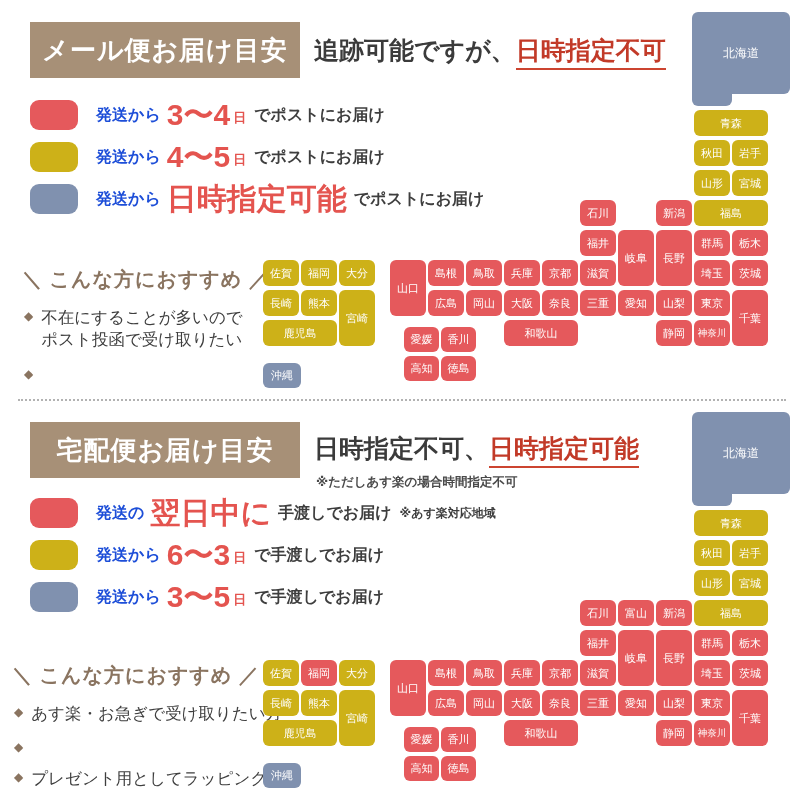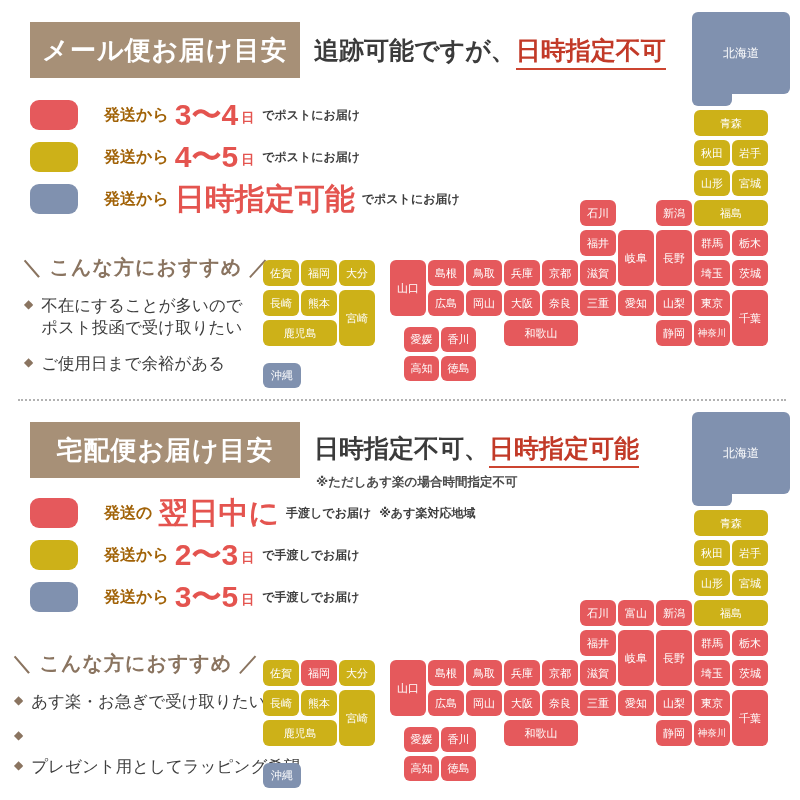--- a/index.html
+++ b/index.html
@@ -12,28 +12,28 @@
   .hdr-title{color:#ffffff;font-size:26px;font-weight:bold;letter-spacing:1px;white-space:nowrap;}
   .headline{position:absolute;left:314px;font-size:25px;font-weight:bold;white-space:nowrap;}
   .headline .plain{color:#3b3b3b;}
   .headline .accent{color:#c23a28;border-bottom:2px solid #cc4430;padding-bottom:4px;}
   .hdr-note{position:absolute;left:316px;font-size:12.5px;font-weight:bold;color:#4a4a4a;white-space:nowrap;}
 
   
   .legend{position:absolute;left:30px;}
   .legend-row{display:flex;align-items:center;height:34px;margin-bottom:8px;white-space:nowrap;}
   .swatch{width:48px;height:30px;border-radius:9px;flex:0 0 48px;}
-  .l-pre{font-size:16px;margin-left:26px;font-weight:bold;color:#a16207;}
+  .l-pre{font-size:16px;margin-left:18px;font-weight:bold;color:#1d4ed8;}
   .l-big{font-size:30px;font-weight:bold;color:#e4544f;margin:0 3px 0 6px;letter-spacing:0;}
   .l-unit{font-size:13px;font-weight:bold;color:#e4544f;align-self:flex-end;padding-bottom:5px;margin-right:4px;}
-  .l-suf{font-size:12px;font-weight:bold;color:#3e3e3e;margin-left:4px;}
+  .l-suf{font-size:16px;font-weight:bold;color:#3e3e3e;margin-left:4px;}
   .l-note{font-size:12px;font-weight:bold;color:#3e3e3e;margin-left:8px;}
 
   
-  .rec{position:absolute;}
+  .rec{position:absolute;margin-top:12px;}
   .rec-title{font-size:20px;font-weight:bold;color:#8a7460;letter-spacing:1px;white-space:nowrap;}
   .rec-item{display:flex;margin-top:13px;align-items:flex-start;}
   .diamond{color:#8a7460;font-size:12px;margin:3px 8px 0 2px;flex:0 0 auto;}
   .rec-text{font-size:16.5px;color:#3e3e3e;line-height:1.35;white-space:pre-line;}
 
   
   .divider{position:absolute;left:18px;right:14px;top:399px;border-top:2px dotted #b2b2b2;}
 
   
   .map-layer{position:absolute;inset:0;}
@@ -78,21 +78,20 @@
   <div class="rec" style="left:22px;top:254px;">
     <div class="rec-title">＼ こんな方におすすめ ／</div>
     <div id="rec-0">
         <div class="rec-item">
           <span class="diamond">◆</span>
           <span class="rec-text">不在にすることが多いので
 ポスト投函で受け取りたい</span>
         </div>
         <div class="rec-item">
           <span class="diamond">◆</span>
-          <span class="rec-text">ご使用日まで余裕がある</span>
         </div>
       </div>
   </div>
   <div class="map-layer" id="map-0">
       <div class="tile has-tab" style="left: 692px; top: 12px; width: 98px; height: 82px; background: rgb(128, 145, 175); font-size: 12px;">
         <span class="tile-tab" style="width: 40px; height: 12px; background: rgb(128, 145, 175);"></span>
         <span class="tile-label">北海道</span>
       </div>
       <div class="tile" style="left: 694px; top: 110px; width: 74px; height: 26px; background: rgb(205, 177, 24);">
         <span class="tile-label">青森</span>
@@ -246,21 +245,21 @@
       <div class="legend-row">
         <span class="swatch" style="background: rgb(229, 89, 92);"></span>
         <span class="l-pre">発送の</span>
         <span class="l-big">翌日中に</span>
         <span class="l-suf">手渡しでお届け</span>
         <span class="l-note">※あす楽対応地域</span>
       </div>
       <div class="legend-row">
         <span class="swatch" style="background: rgb(205, 177, 24);"></span>
         <span class="l-pre">発送から</span>
-        <span class="l-big">2〜3</span>
+        <span class="l-big">6〜3</span>
         <span class="l-unit">日</span>
         <span class="l-suf">で手渡しでお届け</span>
       </div>
       <div class="legend-row">
         <span class="swatch" style="background: rgb(128, 145, 175);"></span>
         <span class="l-pre">発送から</span>
         <span class="l-big">3〜5</span>
         <span class="l-unit">日</span>
         <span class="l-suf">で手渡しでお届け</span>
       </div>

